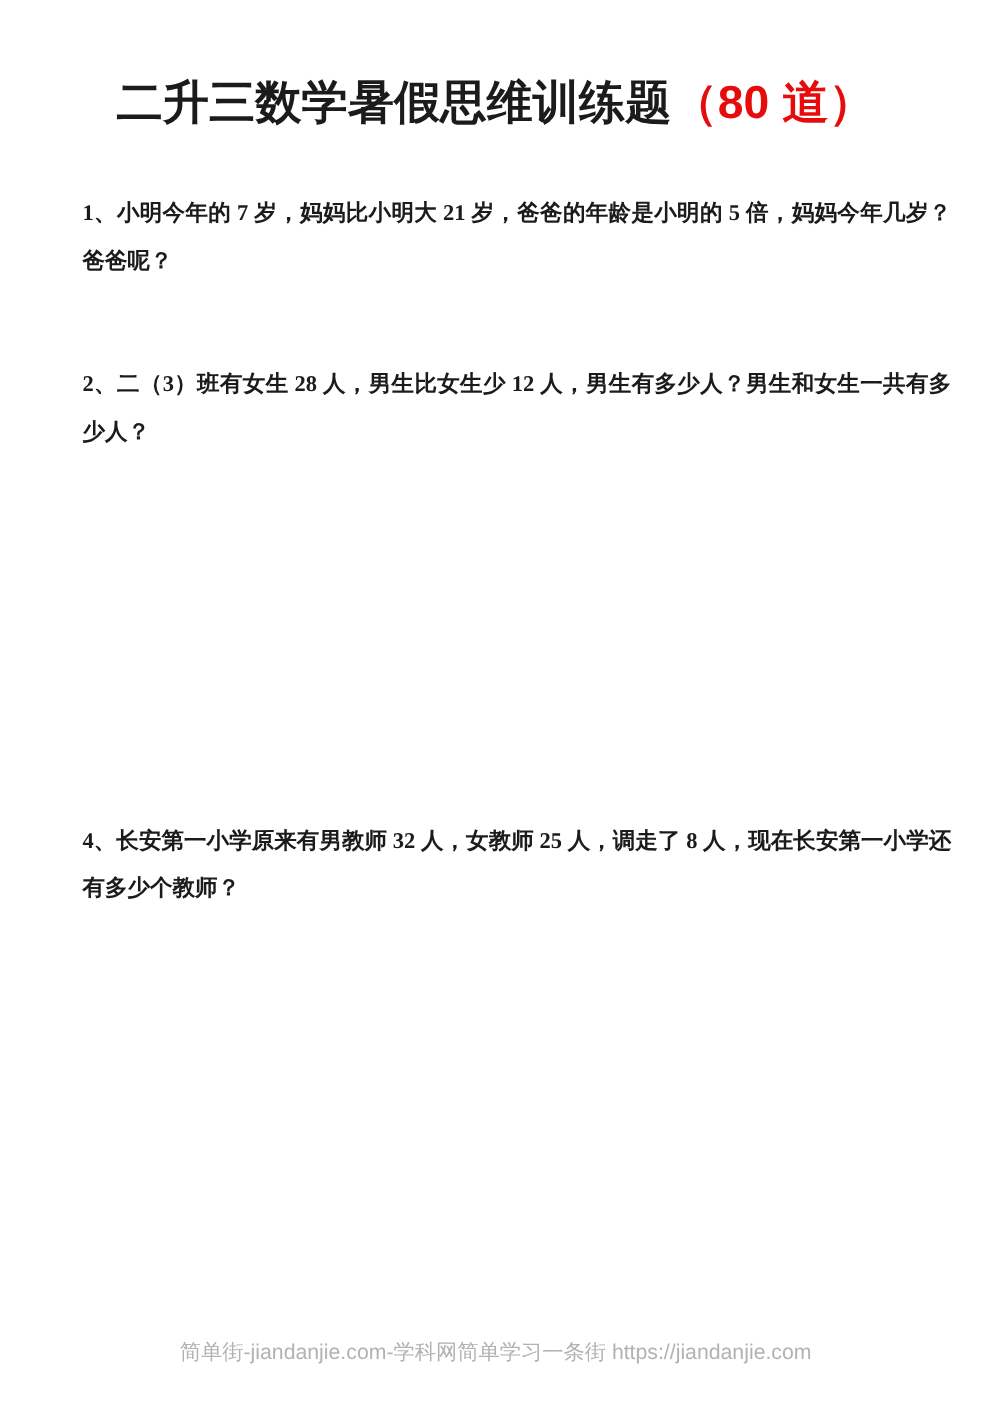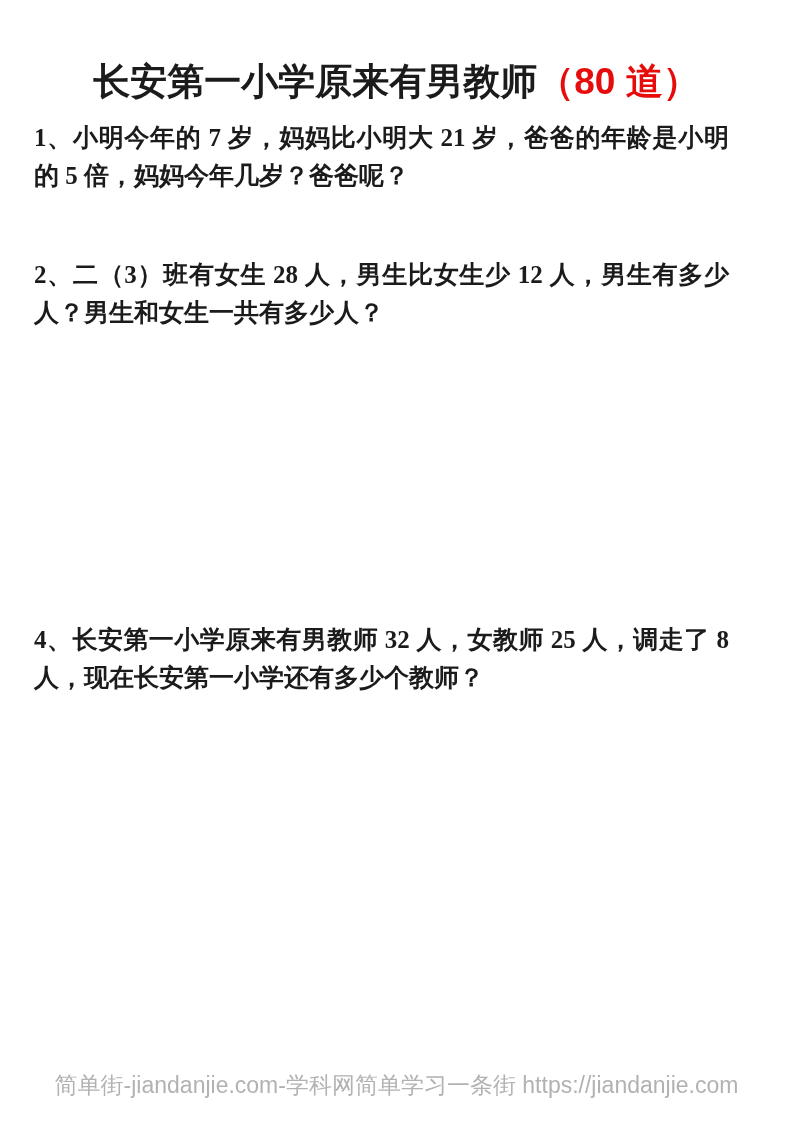--- a/index.html
+++ b/index.html
@@ -25,54 +25,55 @@
     font-weight: 900;
     font-size: 37px;
     color: var(--text-color, #1b1b1b);
     white-space: nowrap;
   }
   .title .accent {
     color: var(--accent-color, #e60c0c);
   }
   .question {
     position: absolute;
-    left: 34px;
+    left: 66px;
     width: 695px;
-    font-size: 25px;
+    font-size: 18px;
     line-height: 38px;
     font-weight: 600;
     color: var(--text-color, #1b1b1b);
     text-align: justify;
     text-justify: inter-ideograph;
+    margin-top: 32px;
   }
   .q1 { top: 119px; }
   .q2 { top: 256px; }
   .q3 { top: 432px; }
   .q4 { top: 621px; }
   .q5 { top: 796px; }
   .q6 { top: 937px; }
   .footer {
     position: absolute;
     top: 1070px;
     left: 0;
     right: 0;
     text-align: center;
     font-family: "Liberation Sans", "DejaVu Sans", sans-serif;
-    font-size: 23px;
+    font-size: 17px;
     font-weight: 400;
     color: var(--footer-color, #b2b2b2);
     white-space: nowrap;
   }
 </style>
 </head>
 <body>
 
 <div class="page">
 
-  <h1 class="title"><span>长安第一小学原来有男教师</span><span class="accent">（80 道）</span></h1>
+  <h1 class="title"><span>二升三数学暑假思维训练题</span><span class="accent">（80 道）</span></h1>
 
   <p class="question q1">
     <span>1、小明今年的 7 岁，妈妈比小明大 21 岁，爸爸的年龄是小明的 5 倍，妈妈今年几岁？爸爸呢？</span>
   </p>
 
   <p class="question q2">
     <span>2、二（3）班有女生 28 人，男生比女生少 12 人，男生有多少人？男生和女生一共有多少人？</span>
   </p>
 
 

